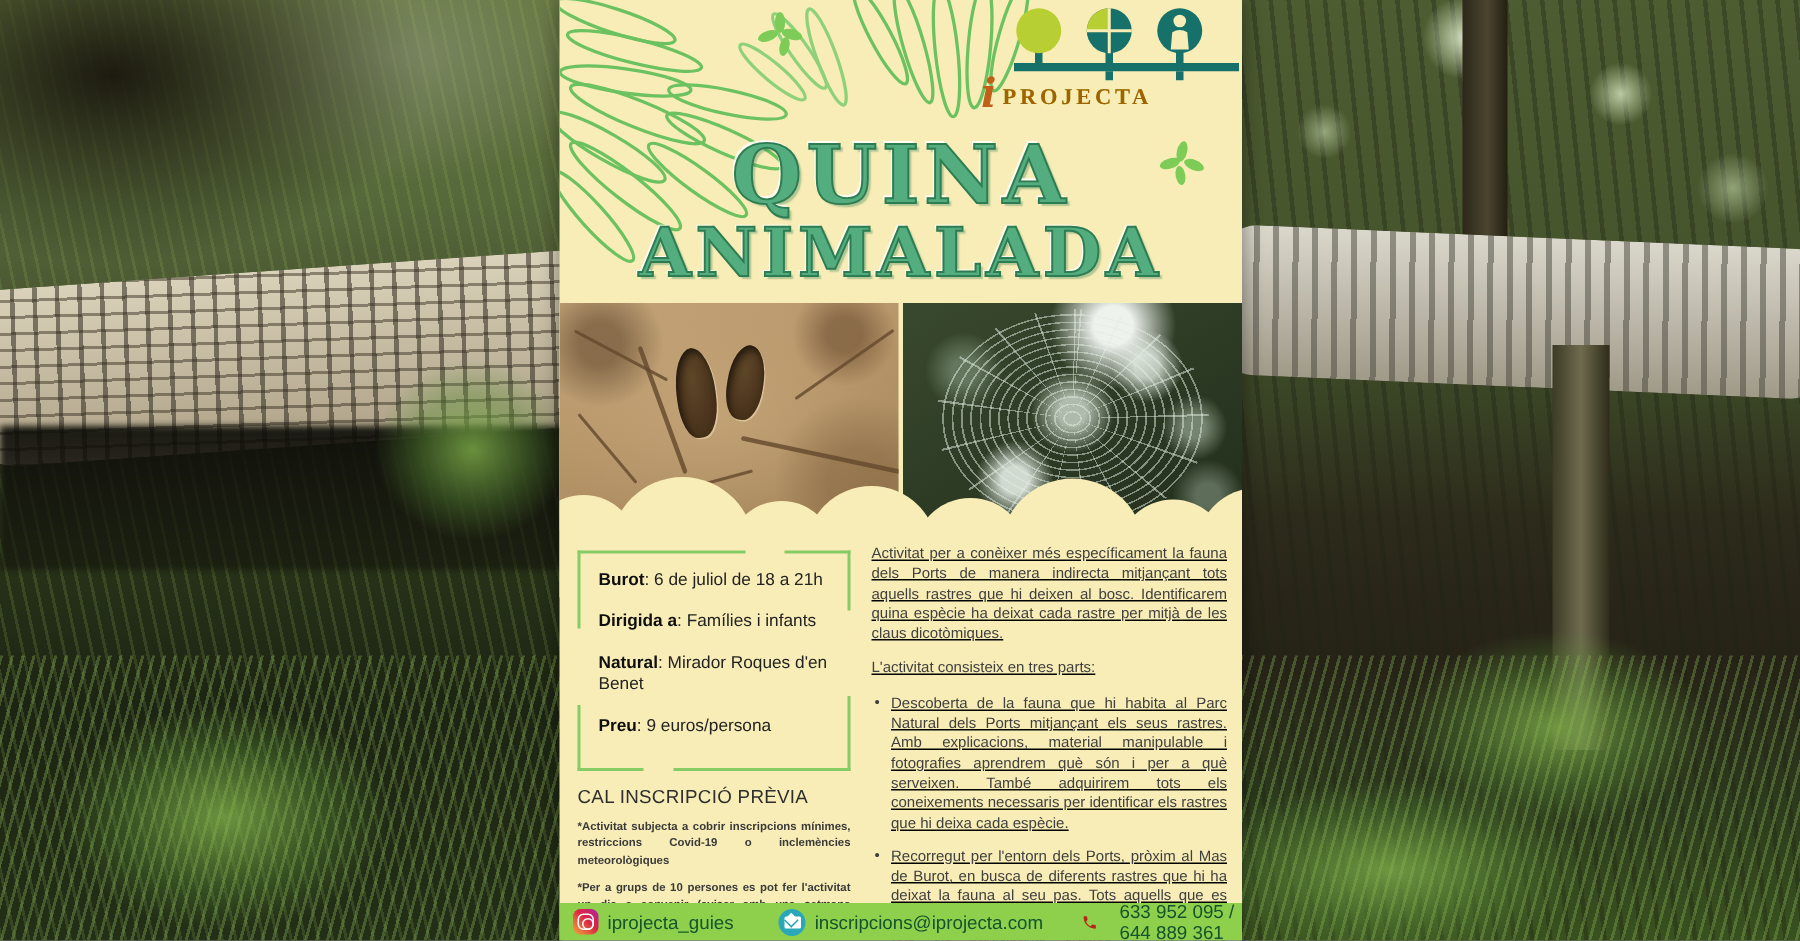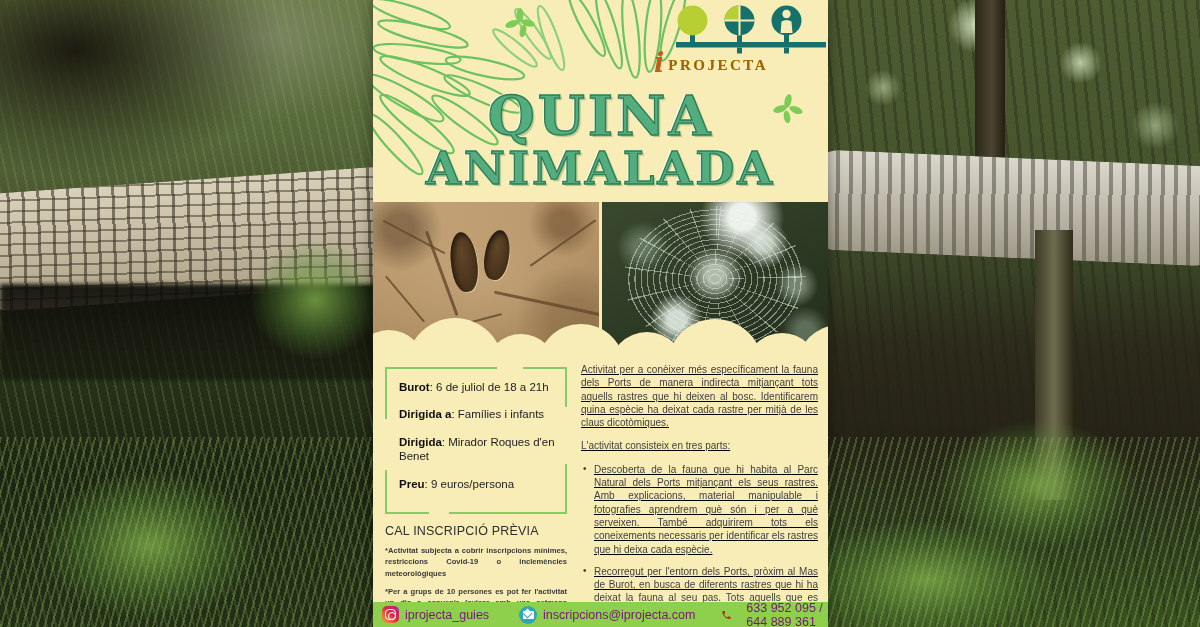--- a/index.html
+++ b/index.html
@@ -127,21 +127,21 @@
     text-align:justify; line-height:1.5; width:182px; }
 
   .intro, .parts-head, .bullets { font-size:10px; color:#3f3f3f; text-align:justify; line-height:1.33; }
   .parts-head { margin-top:10px; text-align:left; }
   .bullets { list-style:none; margin-top:10px; }
   .bullets li { position:relative; padding-left:13px; margin-bottom:9px; }
   .bullets li::before { content:"•"; position:absolute; left:2px; top:-1px; color:#3f3f3f; }
 
   
   .footer { position:absolute; left:0; bottom:0; width:455px; height:25px; background:#8ed04b;
-    display:flex; align-items:center; z-index:4; font-size:12.5px; color:#701a75; }
+    display:flex; align-items:center; z-index:4; font-size:12.5px; color:#14532d; }
   .f-item { display:flex; align-items:center; gap:6px; }
   .f-insta { margin-left:9px; }
   .f-mail { margin-left:30px; }
   .f-phone { margin-left:26px; gap:14px;justify-content:flex-end; }
   .icon-insta { width:17px; height:17px; border-radius:5px; position:relative;
     background:linear-gradient(45deg,#f3a33c 0%,#e6683c 30%,#dc2743 55%,#cc2366 75%,#a02ab5 100%); }
   .icon-insta::before { content:""; position:absolute; inset:3px; border:1.6px solid #fff; border-radius:4px; }
   .icon-insta::after { content:""; position:absolute; left:5.5px; top:5.5px; width:6px; height:6px;
     border:1.5px solid #fff; border-radius:50%; }
   .icon-mail { width:18px; height:18px; border-radius:50%; background:#2aa7b8; position:relative; }
@@ -274,21 +274,21 @@
     <div class="content">
 
       <div class="col-left">
         <div class="details-box">
           <span class="corner tl"></span>
           <span class="corner tr"></span>
           <span class="corner bl"></span>
           <span class="corner br"></span>
           <div class="detail"><b>Burot</b><span>: 6 de juliol de 18 a 21h</span></div>
           <div class="detail"><b>Dirigida a</b><span>: Famílies i infants</span></div>
-          <div class="detail"><b>Dirigida</b><span>: Mirador Roques d'en Benet</span></div>
+          <div class="detail"><b>Natural</b><span>: Mirador Roques d'en Benet</span></div>
           <div class="detail"><b>Preu</b><span>: 9 euros/persona</span></div>
         </div>
         <div class="insc-head">CAL INSCRIPCIÓ PRÈVIA</div>
         <p class="fine">*Activitat subjecta a cobrir inscripcions mínimes, restriccions Covid-19 o inclemències meteorològiques</p>
         <p class="fine">*Per a grups de 10 persones es pot fer l'activitat un dia a convenir (avisar amb una setmana d'antelació)</p>
       </div>
 
       <div class="col-right">
         <p class="intro">Activitat per a conèixer més específicament la fauna dels Ports de manera indirecta mitjançant tots aquells rastres que hi deixen al bosc. Identificarem quina espècie ha deixat cada rastre per mitjà de les claus dicotòmiques.</p>
         <p class="parts-head">L'activitat consisteix en tres parts:</p>

